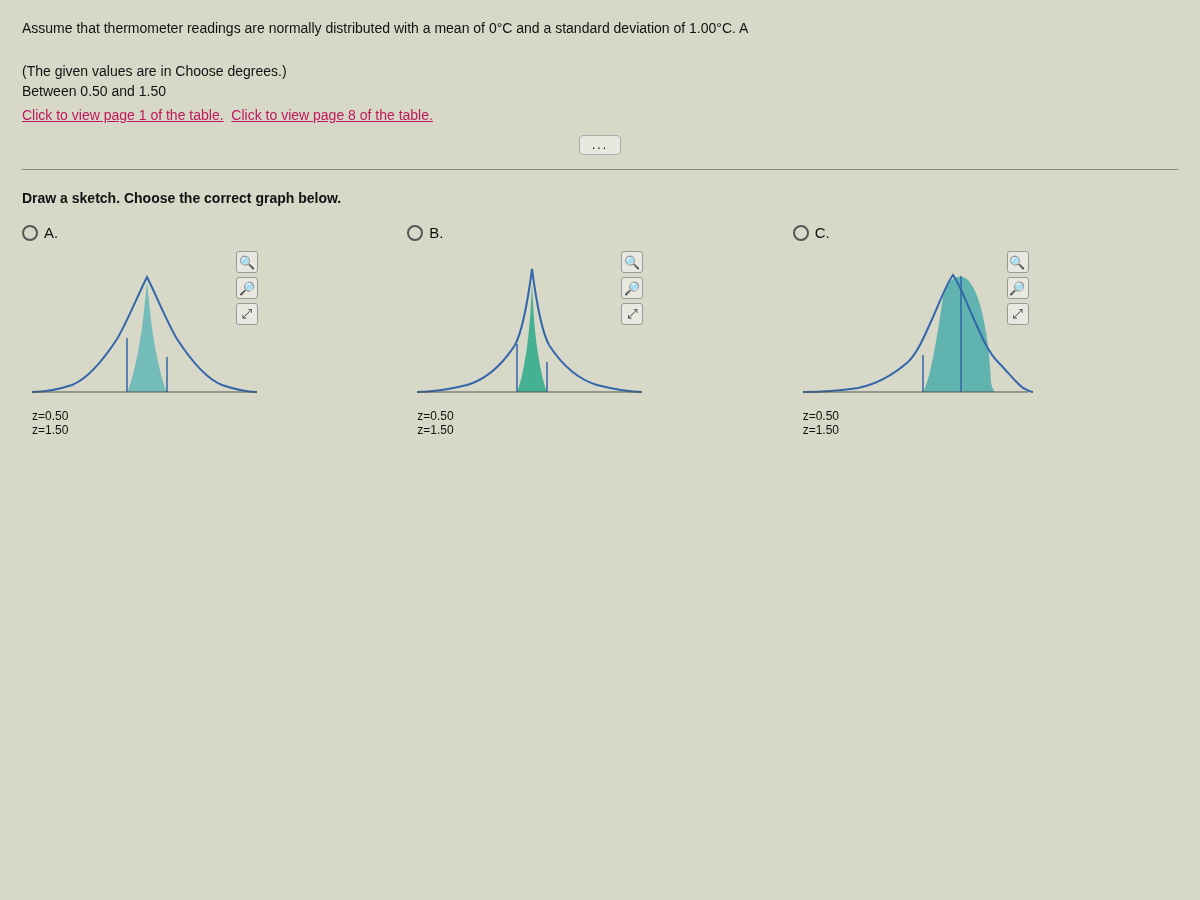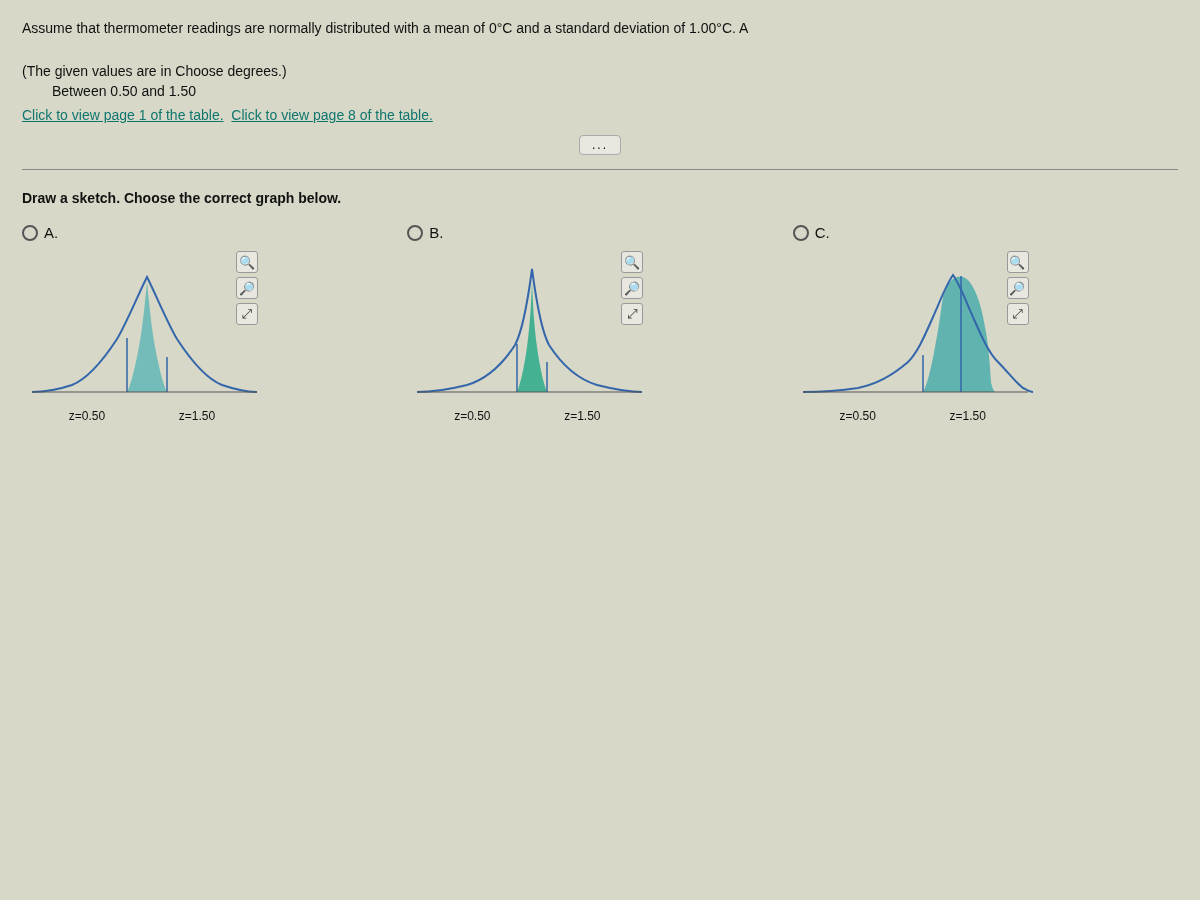--- a/index.html
+++ b/index.html
@@ -14,30 +14,29 @@
     .main-container {
       background: #d8d8c8;
       padding: 18px 22px 30px 22px;
       min-height: 900px;
     }
     .problem-text {
       line-height: 1.55;
       font-size: 14px;
     }
     .between-text {
-      margin-left: 30px;
       margin-bottom: 8px;
       font-size: 14px;
     }
     .table-links {
       margin-bottom: 12px;
       font-size: 14px;
     }
     .table-links a {
-      color: #0f766e;
+      color: #be185d;
       cursor: pointer;
     }
     .divider {
       border: none;
       border-top: 1px solid #888;
       margin: 14px 0 20px 0;
     }
     .more-btn-row {
       display: flex;
       justify-content: center;
@@ -116,21 +115,21 @@
       font-size: 13px;
       color: #333;
     }
     svg.bell-chart {
       width: 240px;
       height: 160px;
       display: block;
     }
     .z-labels {
       display: flex;
-      flex-direction: row;
+      flex-direction: column;
       width: 240px;
       justify-content: space-around;
       font-size: 12px;
       padding: 0 10px;
       margin-top: 2px;
     }
     .probability-row {
       font-size: 14px;
       line-height: 1.7;
       margin-top: 4px;

